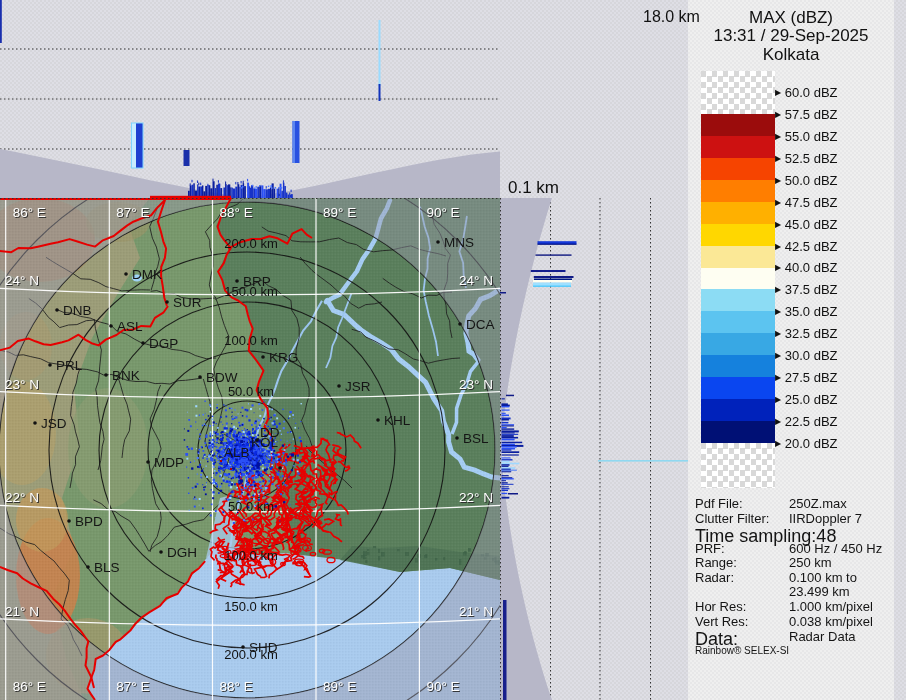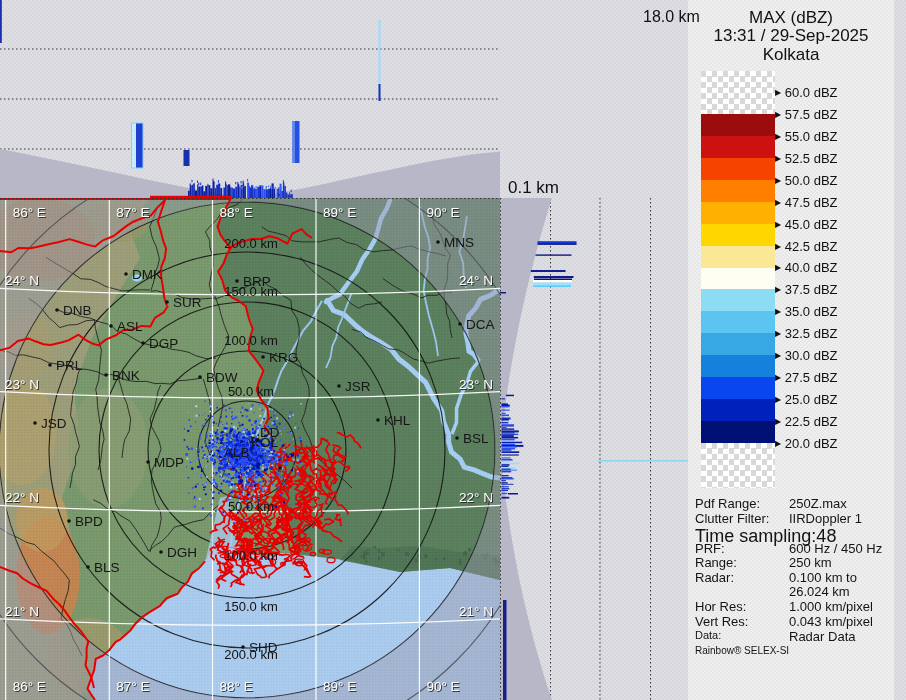--- a/index.html
+++ b/index.html
@@ -2227,33 +2227,33 @@
     <div style="position:absolute;left:87px;top:238.5px;font-size:13px;color:#111;white-space:nowrap"><span style="font-size:8px;vertical-align:2px">▶</span> 42.5 dBZ</div>
     <div style="position:absolute;left:87px;top:260.4px;font-size:13px;color:#111;white-space:nowrap"><span style="font-size:8px;vertical-align:2px">▶</span> 40.0 dBZ</div>
     <div style="position:absolute;left:87px;top:282.4px;font-size:13px;color:#111;white-space:nowrap"><span style="font-size:8px;vertical-align:2px">▶</span> 37.5 dBZ</div>
     <div style="position:absolute;left:87px;top:304.3px;font-size:13px;color:#111;white-space:nowrap"><span style="font-size:8px;vertical-align:2px">▶</span> 35.0 dBZ</div>
     <div style="position:absolute;left:87px;top:326.2px;font-size:13px;color:#111;white-space:nowrap"><span style="font-size:8px;vertical-align:2px">▶</span> 32.5 dBZ</div>
     <div style="position:absolute;left:87px;top:348.2px;font-size:13px;color:#111;white-space:nowrap"><span style="font-size:8px;vertical-align:2px">▶</span> 30.0 dBZ</div>
     <div style="position:absolute;left:87px;top:370.1px;font-size:13px;color:#111;white-space:nowrap"><span style="font-size:8px;vertical-align:2px">▶</span> 27.5 dBZ</div>
     <div style="position:absolute;left:87px;top:392.0px;font-size:13px;color:#111;white-space:nowrap"><span style="font-size:8px;vertical-align:2px">▶</span> 25.0 dBZ</div>
     <div style="position:absolute;left:87px;top:414.0px;font-size:13px;color:#111;white-space:nowrap"><span style="font-size:8px;vertical-align:2px">▶</span> 22.5 dBZ</div>
     <div style="position:absolute;left:87px;top:435.9px;font-size:13px;color:#111;white-space:nowrap"><span style="font-size:8px;vertical-align:2px">▶</span> 20.0 dBZ</div>
-    <div style="position:absolute;left:7px;top:496.4px;font-size:13px;color:#141414;white-space:nowrap">Pdf Range:</div>
+    <div style="position:absolute;left:7px;top:496.4px;font-size:13px;color:#141414;white-space:nowrap">Pdf File:</div>
     <div style="position:absolute;left:101px;top:496.4px;font-size:13px;color:#141414;white-space:nowrap">250Z.max</div>
     <div style="position:absolute;left:7px;top:511.0px;font-size:13px;color:#141414;white-space:nowrap">Clutter Filter:</div>
-    <div style="position:absolute;left:101px;top:511.0px;font-size:13px;color:#141414;white-space:nowrap">IIRDoppler 1</div>
+    <div style="position:absolute;left:101px;top:511.0px;font-size:13px;color:#141414;white-space:nowrap">IIRDoppler 7</div>
     <div style="position:absolute;left:7px;top:525.6px;font-size:18px;color:#141414;white-space:nowrap">Time sampling:48</div>
     <div style="position:absolute;left:7px;top:540.6px;font-size:13px;color:#141414;white-space:nowrap">PRF:</div>
     <div style="position:absolute;left:101px;top:540.6px;font-size:13px;color:#141414;white-space:nowrap">600 Hz / 450 Hz</div>
     <div style="position:absolute;left:7px;top:555.2px;font-size:13px;color:#141414;white-space:nowrap">Range:</div>
     <div style="position:absolute;left:101px;top:555.2px;font-size:13px;color:#141414;white-space:nowrap">250 km</div>
     <div style="position:absolute;left:7px;top:570.4px;font-size:13px;color:#141414;white-space:nowrap">Radar:</div>
     <div style="position:absolute;left:101px;top:570.4px;font-size:13px;color:#141414;white-space:nowrap">0.100 km to</div>
-    <div style="position:absolute;left:101px;top:584.0px;font-size:13px;color:#141414;white-space:nowrap">26.024 km</div>
+    <div style="position:absolute;left:101px;top:584.0px;font-size:13px;color:#141414;white-space:nowrap">23.499 km</div>
     <div style="position:absolute;left:7px;top:599.2px;font-size:13px;color:#141414;white-space:nowrap">Hor Res:</div>
     <div style="position:absolute;left:101px;top:599.2px;font-size:13px;color:#141414;white-space:nowrap">1.000 km/pixel</div>
     <div style="position:absolute;left:7px;top:613.8px;font-size:13px;color:#141414;white-space:nowrap">Vert Res:</div>
-    <div style="position:absolute;left:101px;top:613.8px;font-size:13px;color:#141414;white-space:nowrap">0.043 km/pixel</div>
-    <div style="position:absolute;left:7px;top:628.5px;font-size:11px;color:#141414;white-space:nowrap">Data:</div>
+    <div style="position:absolute;left:101px;top:613.8px;font-size:13px;color:#141414;white-space:nowrap">0.038 km/pixel</div>
+    <div style="position:absolute;left:7px;top:628.5px;font-size:18px;color:#141414;white-space:nowrap">Data:</div>
     <div style="position:absolute;left:101px;top:628.5px;font-size:13px;color:#141414;white-space:nowrap">Radar Data</div>
     <div style="position:absolute;left:7px;top:644.8px;font-size:10px;color:#141414;white-space:nowrap">Rainbow® SELEX-SI</div>
   </div>
 <div style="position:absolute;left:643px;top:8px;font-size:16px;color:#111">18.0 km</div>
 <div style="position:absolute;left:508px;top:178px;font-size:17px;color:#111">0.1 km</div>
 </body></html>

